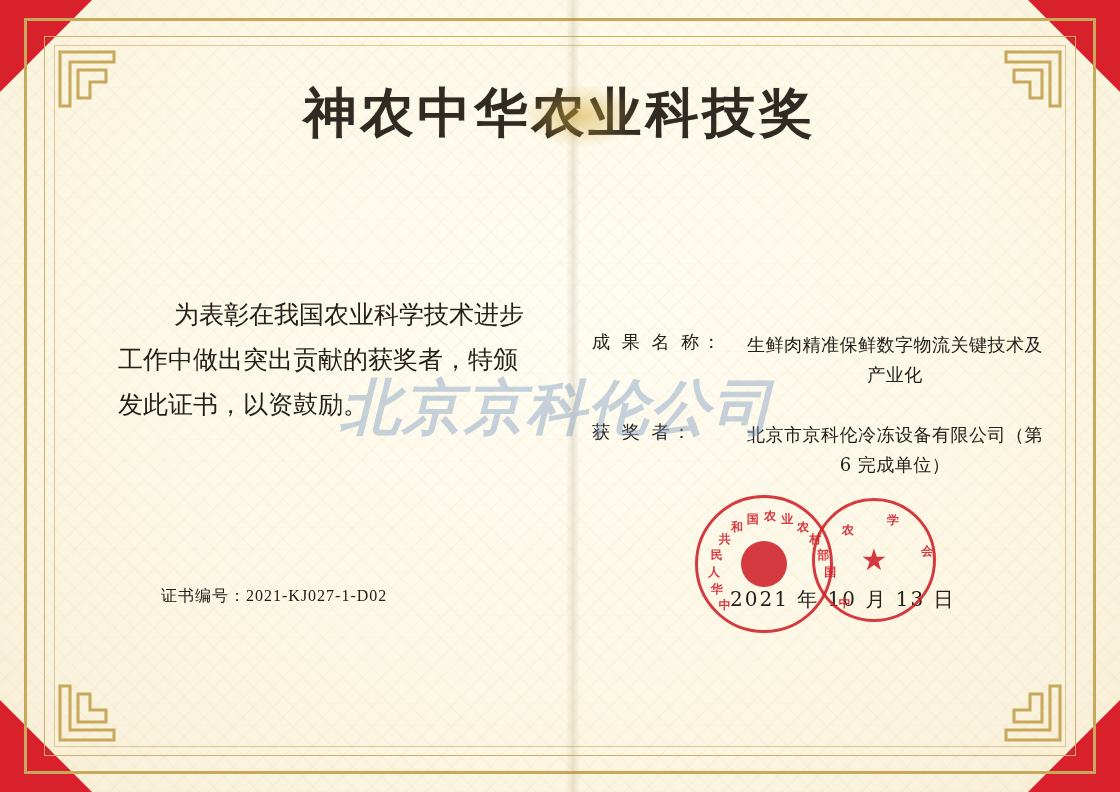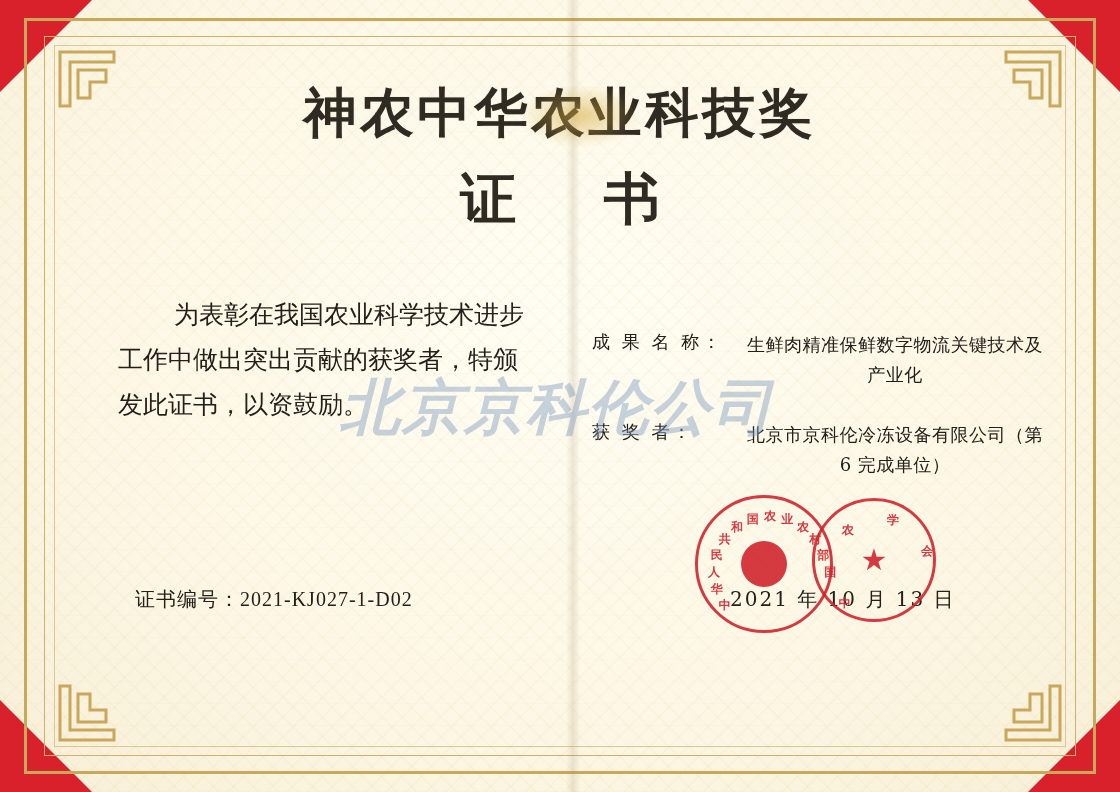--- a/index.html
+++ b/index.html
@@ -137,23 +137,23 @@
     flex: 1;
     font-size: 18px;
     line-height: 30px;
     letter-spacing: 0.5px;
     text-align: center;
   }
 
   
   #cert-no {
     position: absolute;
-    left: 135px;
+    left: 161px;
     top: 586px;
-    font-size: 20px;
+    font-size: 16px;
     font-family: "DejaVu Serif", serif;
     color: #23201b;
     letter-spacing: 1px;
   }
   #cert-no .num { font-family: "Liberation Serif", serif; }
 
   
   #date-line {
     position: absolute;
     left: 730px;
@@ -280,21 +280,20 @@
         <path d="M4 4 H58 V14 H14 V58 H4 Z"></path>
         <path d="M22 22 H50 V34 H34 V50 H22 Z"></path>
       </g>
     </svg>
   </div>
 
   <div id="fold"></div>
 
   <div id="title-block">
     <div id="main-title">神农中华农业科技奖</div>
-    <div id="sub-title">证 书</div>
   </div>
   <div id="title-watermark"></div>
 
   <div id="body-left"><span class="indent"></span><span>为表彰在我国农业科学技术进步工作中做出突出贡献的获奖者，特颁发此证书，以资鼓励。</span></div>
 
   <div id="info-block">
     <div class="info-row">
       <div class="info-label">成 果 名 称：</div>
       <div class="info-value">生鲜肉精准保鲜数字物流关键技术及产业化</div>
     </div>

